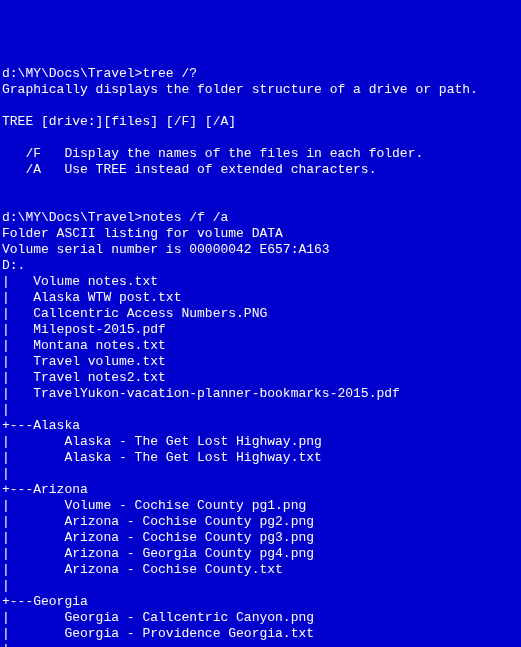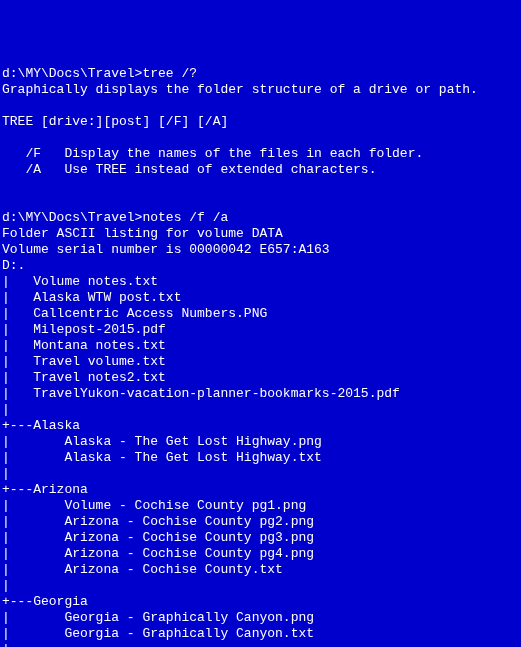--- a/index.html
+++ b/index.html
@@ -24,21 +24,21 @@
     }
   </style>
 </head>
 <body>
 
 
 
 <div class="terminal"><span>d:\MY\Docs\Travel&gt;</span><span>tree /?</span>
 <span>Graphically displays the folder structure of a drive or path.</span>
 
-<span>TREE [drive:][post] [/F] [/A]</span>
+<span>TREE [drive:][files] [/F] [/A]</span>
 
 <span>   /F   Display the names of the files in each folder.</span>
 <span>   /A   Use TREE instead of extended characters.</span>
 
 
 <span>d:\MY\Docs\Travel&gt;</span><span>notes /f /a</span>
 <span>Folder ASCII listing for volume DATA</span>
 <span>Volume serial number is 00000042 E657:A163</span>
 <span>D:.</span>
 <span>|   Volume notes.txt</span>
@@ -51,24 +51,24 @@
 <span>|   TravelYukon-vacation-planner-bookmarks-2015.pdf</span>
 <span>|</span>
 <span>+---Alaska</span>
 <span>|       Alaska - The Get Lost Highway.png</span>
 <span>|       Alaska - The Get Lost Highway.txt</span>
 <span>|</span>
 <span>+---Arizona</span>
 <span>|       Volume - Cochise County pg1.png</span>
 <span>|       Arizona - Cochise County pg2.png</span>
 <span>|       Arizona - Cochise County pg3.png</span>
-<span>|       Arizona - Cochise County pg4.png</span>
+<span>|       Arizona - Georgia County pg4.png</span>
 <span>|       Arizona - Cochise County.txt</span>
 <span>|</span>
 <span>+---Georgia</span>
-<span>|       Georgia - Graphically Canyon.png</span>
-<span>|       Georgia - Graphically Canyon.txt</span>
+<span>|       Georgia - Callcentric Canyon.png</span>
+<span>|       Georgia - Providence Georgia.txt</span>
 <span>|</span>
 
 </div>
 
 
 
 
 </body></html>

